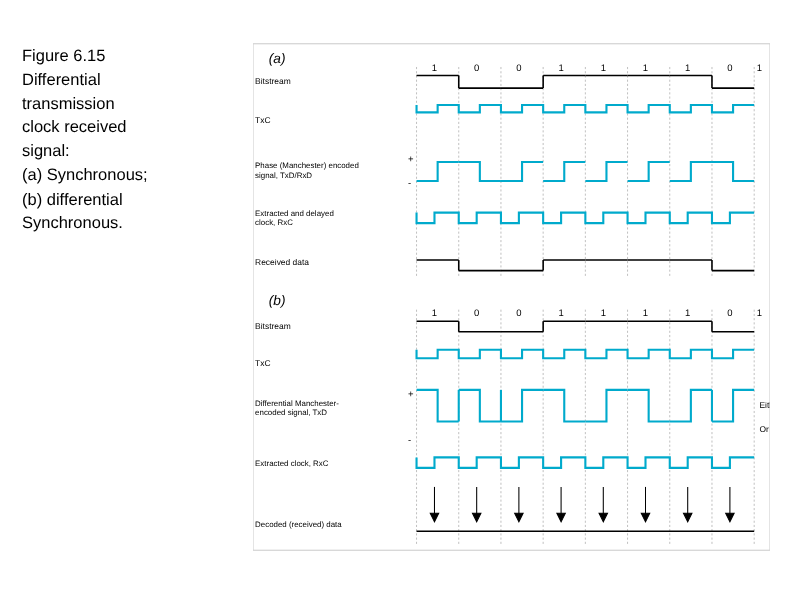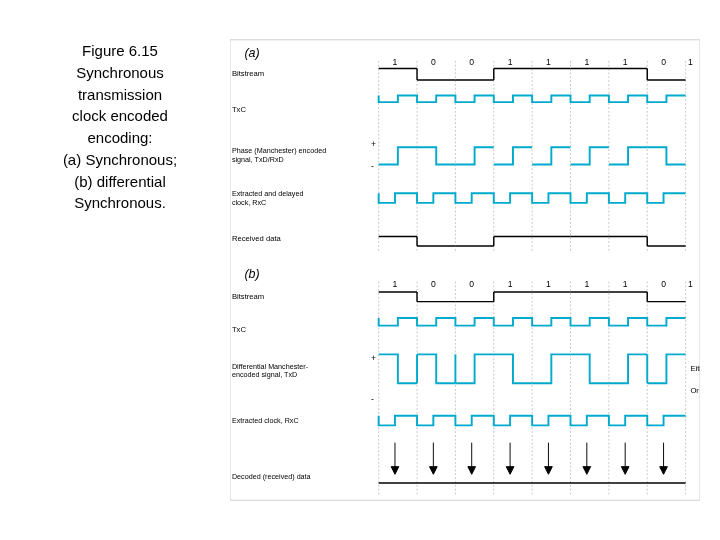--- a/index.html
+++ b/index.html
@@ -15,21 +15,20 @@
     }
     .slide-container {
       width: 720px;
       height: 540px;
       background: #ffffff;
       position: relative;
       display: flex;
       flex-direction: row;
       align-items: flex-start;
       padding: 30px 20px;
-      text-align: center;
     }
     .caption {
       width: 210px;
       flex-shrink: 0;
       font-size: 15px;
       line-height: 1.45;
       color: #000000;
       padding-right: 10px;
       padding-top: 10px;
     }
@@ -42,24 +41,24 @@
       width: 100%;
       height: 100%;
     }
   </style>
 </head>
 <body>
 
 <div class="slide-container">
   <div class="caption">
     <span>Figure 6.15</span><br>
-    <span>Synchronous</span><br>
+    <span>Differential</span><br>
     <span>transmission</span><br>
-    <span>clock encoded</span><br>
-    <span>encoding:</span><br>
+    <span>clock received</span><br>
+    <span>signal:</span><br>
     <span>(a) Synchronous;</span><br>
     <span>(b) differential</span><br>
     <span>Synchronous.</span>
   </div>
 
   <div class="diagram-area">
     <svg viewBox="0 0 490 480" xmlns="http://www.w3.org/2000/svg">
 
       <rect x="0" y="0" width="490" height="480" fill="white" stroke="#cccccc" stroke-width="1"></rect>
 

